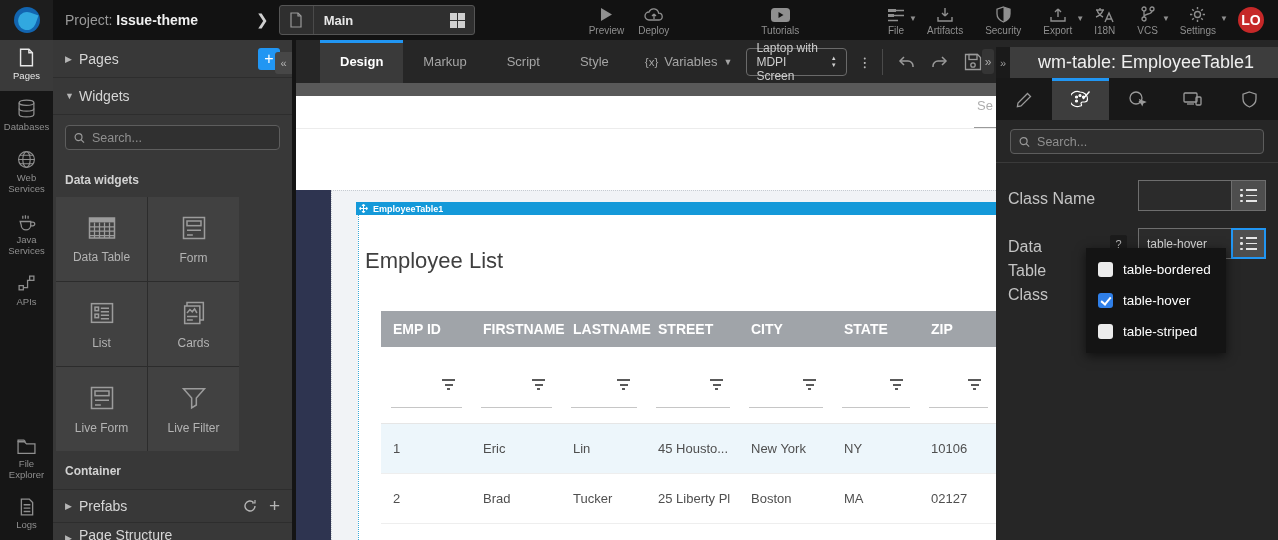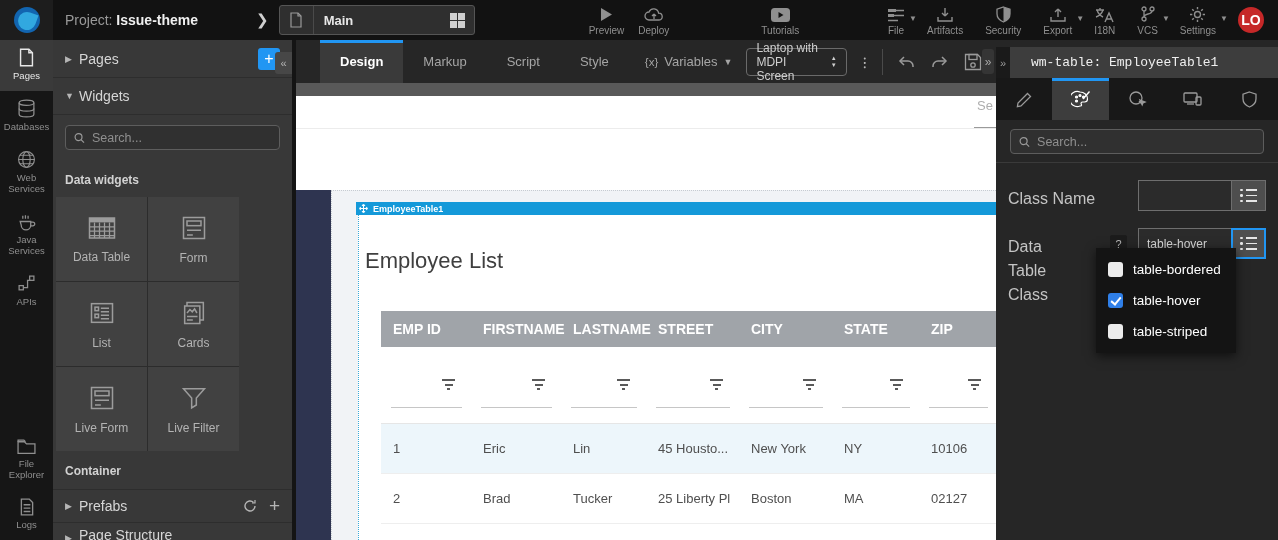--- a/index.html
+++ b/index.html
@@ -116,22 +116,22 @@
   .f-icon i:nth-child(1){ width:13px; } .f-icon i:nth-child(2){ width:8px; } .f-icon i:nth-child(3){ width:3px; }
   .f-underline { position:absolute; left:10px; right:9px; bottom:15px; border-bottom:1px solid #c6c6c6; }
   .data-row td { height:50px; padding-left:12px; color:#4f4f4f; border-bottom:1px solid #eeeeee; }
   .data-row.hl td { background:var(--row-highlight,#edf6fb); border-top:1px solid #e6e6e6; }
 
   
   .right-panel { width:282px; background:#262626; display:flex; flex-direction:column; position:relative; color:#c4c4c4; }
   .rp-top { display:flex; margin-top:7px; height:31px; }
   .rp-expand { width:14px; background:#1a1a1a; color:#9a9a9a; font-size:11px; display:flex; align-items:center;
       justify-content:center; cursor:pointer; }
-  .rp-header-bar { flex:1; background:#3d3d3d; display:flex; align-items:center; padding-left:21px;
-      font-size:13px; color:#efefef;font-family:Liberation Mono, monospace; }
+  .rp-header-bar { flex:1; background:#3d3d3d; display:flex; align-items:center; padding-left:28px;
+      font-size:18px; color:#efefef; }
   .rp-tabs { height:42px; display:flex; background:#181818; }
   .rp-tab { flex:1; display:flex; align-items:center; justify-content:center; color:#9a9a9a; cursor:pointer; }
   .rp-tab.active { background:#3d3d3d; color:#fff; box-shadow:inset 0 3px 0 var(--accent,#2196f3); }
   .rp-search { margin:9px 14px 8px; height:25px; background:#303030; border:1px solid #5d5d5d; border-radius:4px;
       display:flex; align-items:center; padding:0 8px; gap:7px; }
   .rp-search input { background:transparent; border:0; outline:0; color:#cfcfcf; font-size:12.5px; width:100%;
       font-family:"Liberation Sans",sans-serif; }
   .rp-search input::placeholder { color:#8f8f8f; }
   .rp-divider { height:1px; background:#3a3a3a; }
   .rp-field { display:flex; align-items:flex-start; padding:0 12px; margin-top:17px; }
@@ -142,21 +142,21 @@
   .rp-field.no-help .rp-inputwrap { margin-left:auto; }
   .rp-input { width:93px; height:31px; background:#2b2b2b; border:1px solid #6e6e6e; border-right:0;
       color:#d6d6d6; font-size:12px; padding:0 8px; outline:0; font-family:"Liberation Sans",sans-serif; }
   .rp-listbtn { width:35px; height:31px; background:#4e4e4e; border:1px solid #6e6e6e; display:flex;
       align-items:center; justify-content:center; cursor:pointer; color:#e6e6e6; }
   .rp-listbtn.active { border:2px solid var(--accent,#2196f3); }
   .list-glyph { display:flex; flex-direction:column; gap:3px; }
   .list-glyph i { display:flex; align-items:center; gap:3px; }
   .list-glyph i::before { content:""; width:2.5px; height:2.5px; background:currentColor; border-radius:50%; }
   .list-glyph i::after { content:""; width:11px; height:1.8px; background:currentColor; }
-  .rp-dropdown { position:absolute; left:100px; top:208px; width:140px; background:#141414;
+  .rp-dropdown { position:absolute; left:90px; top:208px; width:140px; background:#141414;
       box-shadow:0 3px 10px rgba(0,0,0,.6); padding:6px 0; z-index:5; }
   .dd-item { display:flex; align-items:center; gap:10px; padding:8px 12px; color:#fff; font-size:13.5px; cursor:pointer; }
   .dd-check { width:15px; height:15px; border-radius:3px; background:#ececec; flex:none; position:relative; }
   .dd-check.checked { background:#2f7fe8; }
   .dd-check.checked::after { content:""; position:absolute; left:4.5px; top:1.5px; width:4px; height:8px;
       border:solid #fff; border-width:0 2px 2px 0; transform:rotate(40deg); }
 </style>
 </head>
 <body>
 

